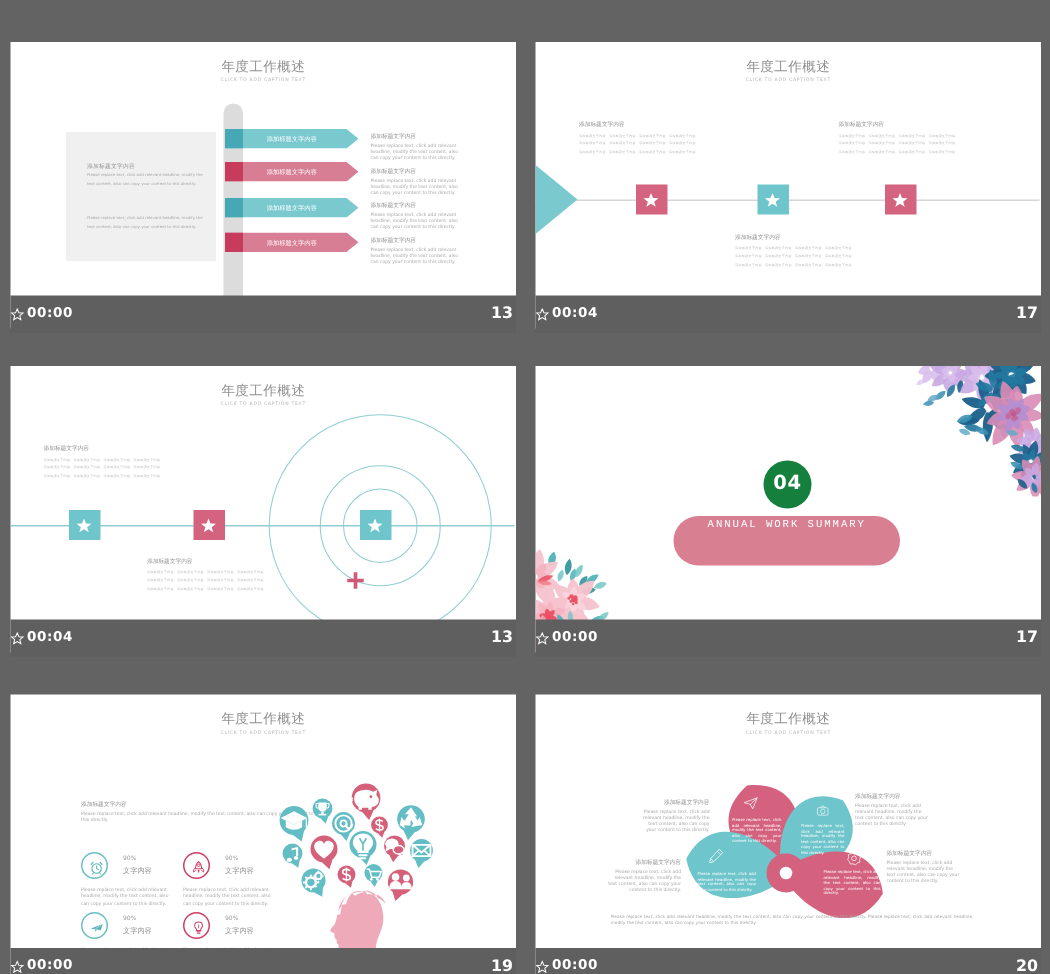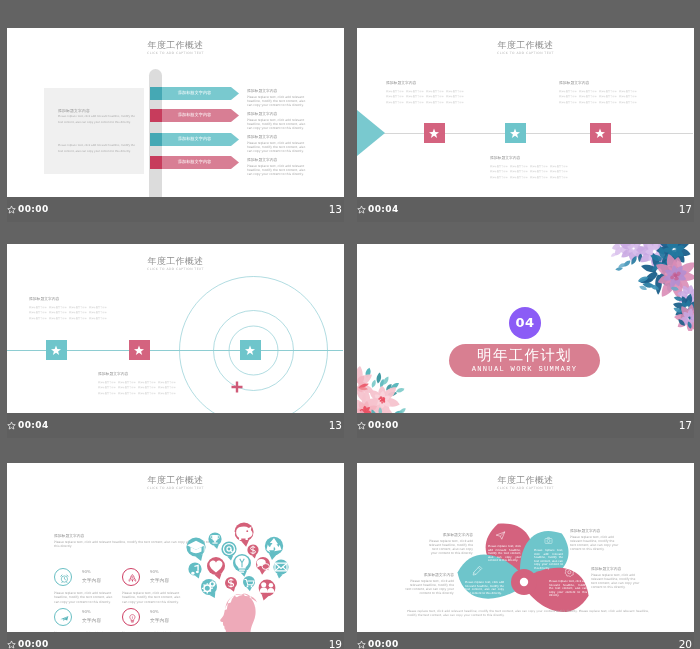--- a/index.html
+++ b/index.html
@@ -3,38 +3,38 @@
 <meta charset="utf-8">
 <style>
   html,body{margin:0;padding:0;}
   body{width:700px;height:649px;background:#636363;font-family:"Liberation Sans",sans-serif;overflow:hidden;}
   .grid{position:absolute;left:0;top:0;width:700px;height:649px;}
   .cell{position:absolute;width:337px;height:216px;}
   .slide{position:absolute;left:0;top:0;width:337px;height:191px;background:#ffffff;overflow:hidden;margin-top:22px;}
   .footer{position:absolute;left:0;top:191px;width:337px;height:25px;background:#5f5f5f;}
   .footer .star{position:absolute;left:0px;top:8px;width:9px;height:9px;}
   .footer .time{position:absolute;left:11px;top:6.5px;font-size:9px;font-weight:bold;color:#ffffff;letter-spacing:0.4px;font-family:"DejaVu Sans",sans-serif;}
-  .footer .num{position:absolute;right:2px;top:5.5px;font-size:10.5px;font-weight:normal;color:#ffffff;font-family:"DejaVu Sans",sans-serif;}
+  .footer .num{position:absolute;right:2px;top:5.5px;font-size:10.5px;font-weight:bold;color:#ffffff;font-family:"DejaVu Sans",sans-serif;}
   .s-title{position:absolute;width:337px;left:0;text-align:center;top:13px;font-size:9px;color:#8f8f8f;letter-spacing:0.3px;font-family:"DejaVu Sans",sans-serif;line-height:9px;}
   .s-sub{position:absolute;width:337px;left:0;text-align:center;top:22.5px;font-size:3.1px;color:#b8b8b8;letter-spacing:0.45px;font-family:"DejaVu Sans",sans-serif;line-height:5px;}
   .ph-h{font-size:4.6px;color:#8f8f8f;font-family:"DejaVu Sans",sans-serif;letter-spacing:0.2px;}
   .ph-b{font-size:3.1px;color:#a8a8a8;line-height:4.6px;font-family:"DejaVu Sans",sans-serif;}
   .arw-t{position:absolute;left:0;top:0;width:89px;height:13px;line-height:13px;text-align:center;font-size:4.2px;color:#ffffff;font-family:"DejaVu Sans",sans-serif;}
   .nt-h{font-size:3.8px;line-height:5px;color:#8f8f8f;font-family:"DejaVu Sans",sans-serif;}
   .nt-b{font-size:3px;line-height:4.3px;color:#a8a8a8;font-family:"DejaVu Sans",sans-serif;margin-top:1.5px;}
   .ms-sq{position:absolute;width:20px;height:20px;}
   .ms-sq.pk{background:#d4637f;}
   .ms-sq.tl{background:#6ec5cb;}
   .ms-sq svg{position:absolute;left:4px;top:4px;width:12px;height:12px;}
   .cn-grid{display:grid;grid-template-columns:repeat(4,1fr);row-gap:1.6px;column-gap:2px;margin-top:3.5px;}
   .cn-grid span{font-size:2.1px;line-height:4px;color:#bdbdbd;font-family:"DejaVu Sans",sans-serif;letter-spacing:0.15px;white-space:nowrap;}
   .flowers{position:absolute;}
   .flowers.tr{right:0;top:0;}
   .flowers.bl{left:0;bottom:0;}
-  .sec-circle{position:absolute;left:152px;top:63px;width:32px;height:32px;border-radius:50%;background:#8b5cf6;text-align:center;line-height:32px;color:#ffffff;font-size:13px;font-family:"DejaVu Sans",sans-serif;font-weight:600;letter-spacing:0.5px;}
+  .sec-circle{position:absolute;left:152px;top:63px;width:32px;height:32px;border-radius:50%;background:#15803d;text-align:center;line-height:32px;color:#ffffff;font-size:13px;font-family:"DejaVu Sans",sans-serif;font-weight:600;letter-spacing:0.5px;}
   .sec-pill{position:absolute;left:92px;top:100px;width:151px;height:33px;border-radius:17px;background:#d87f91;}
   .sec-cn{text-align:center;color:#ffffff;font-size:14.5px;line-height:16px;padding-top:3px;letter-spacing:1.3px;font-family:"DejaVu Sans",sans-serif;}
   .sec-en{text-align:center;color:#ffffff;font-size:7.1px;line-height:8px;letter-spacing:1.3px;margin-top:2px;font-family:Liberation Mono, monospace;}
   .stat{position:absolute;width:64px;}
   .st-c{position:absolute;left:0;top:0;width:18px;height:18px;border-radius:50%;box-sizing:border-box;}
   .st-c.tl{border:0.9px solid #69bfc4;}
   .st-c.pk{border:0.9px solid #cf3f65;}
   .st-c svg{position:absolute;left:3.6px;top:3.6px;width:10.8px;height:10.8px;}
   .st-p{position:absolute;left:28px;top:1px;font-size:4px;color:#9b9b9b;font-family:"DejaVu Sans",sans-serif;}
   .st-l{position:absolute;left:28px;top:9px;font-size:4.8px;color:#8f8f8f;font-family:"DejaVu Sans",sans-serif;}
@@ -557,21 +557,20 @@
           <path d="M78 112 Q82 102 88 96" stroke="#74c7c6" stroke-width="1" fill="none" opacity=".85"></path>
           <circle cx="82.0" cy="91.0" r="2.4" fill="#2e8f99" opacity="0.92"></circle>
           <circle cx="88.0" cy="95.0" r="2.0" fill="#4bb0b6" opacity="0.88"></circle>
           <circle cx="86.0" cy="100.0" r="1.6" fill="#74c7c6" opacity="0.85"></circle>
         </svg>
 
   <div class="sec-circle">
     <span>04</span>
   </div>
   <div class="sec-pill">
-    <div class="sec-cn">明年工作计划</div>
     <div class="sec-en">ANNUAL WORK SUMMARY</div>
   </div>
  </div>
  <div class="footer">
   <svg class="star" viewBox="0 0 24 24">
           <path d="M12 2.5 L14.9 9.2 L22 9.8 L16.6 14.5 L18.3 21.5 L12 17.8 L5.7 21.5 L7.4 14.5 L2 9.8 L9.1 9.2 Z" fill="none" stroke="#fff" stroke-width="1.8"></path>
         </svg>
   <span class="time">00:00</span>
   <span class="num">17</span>
  </div>

